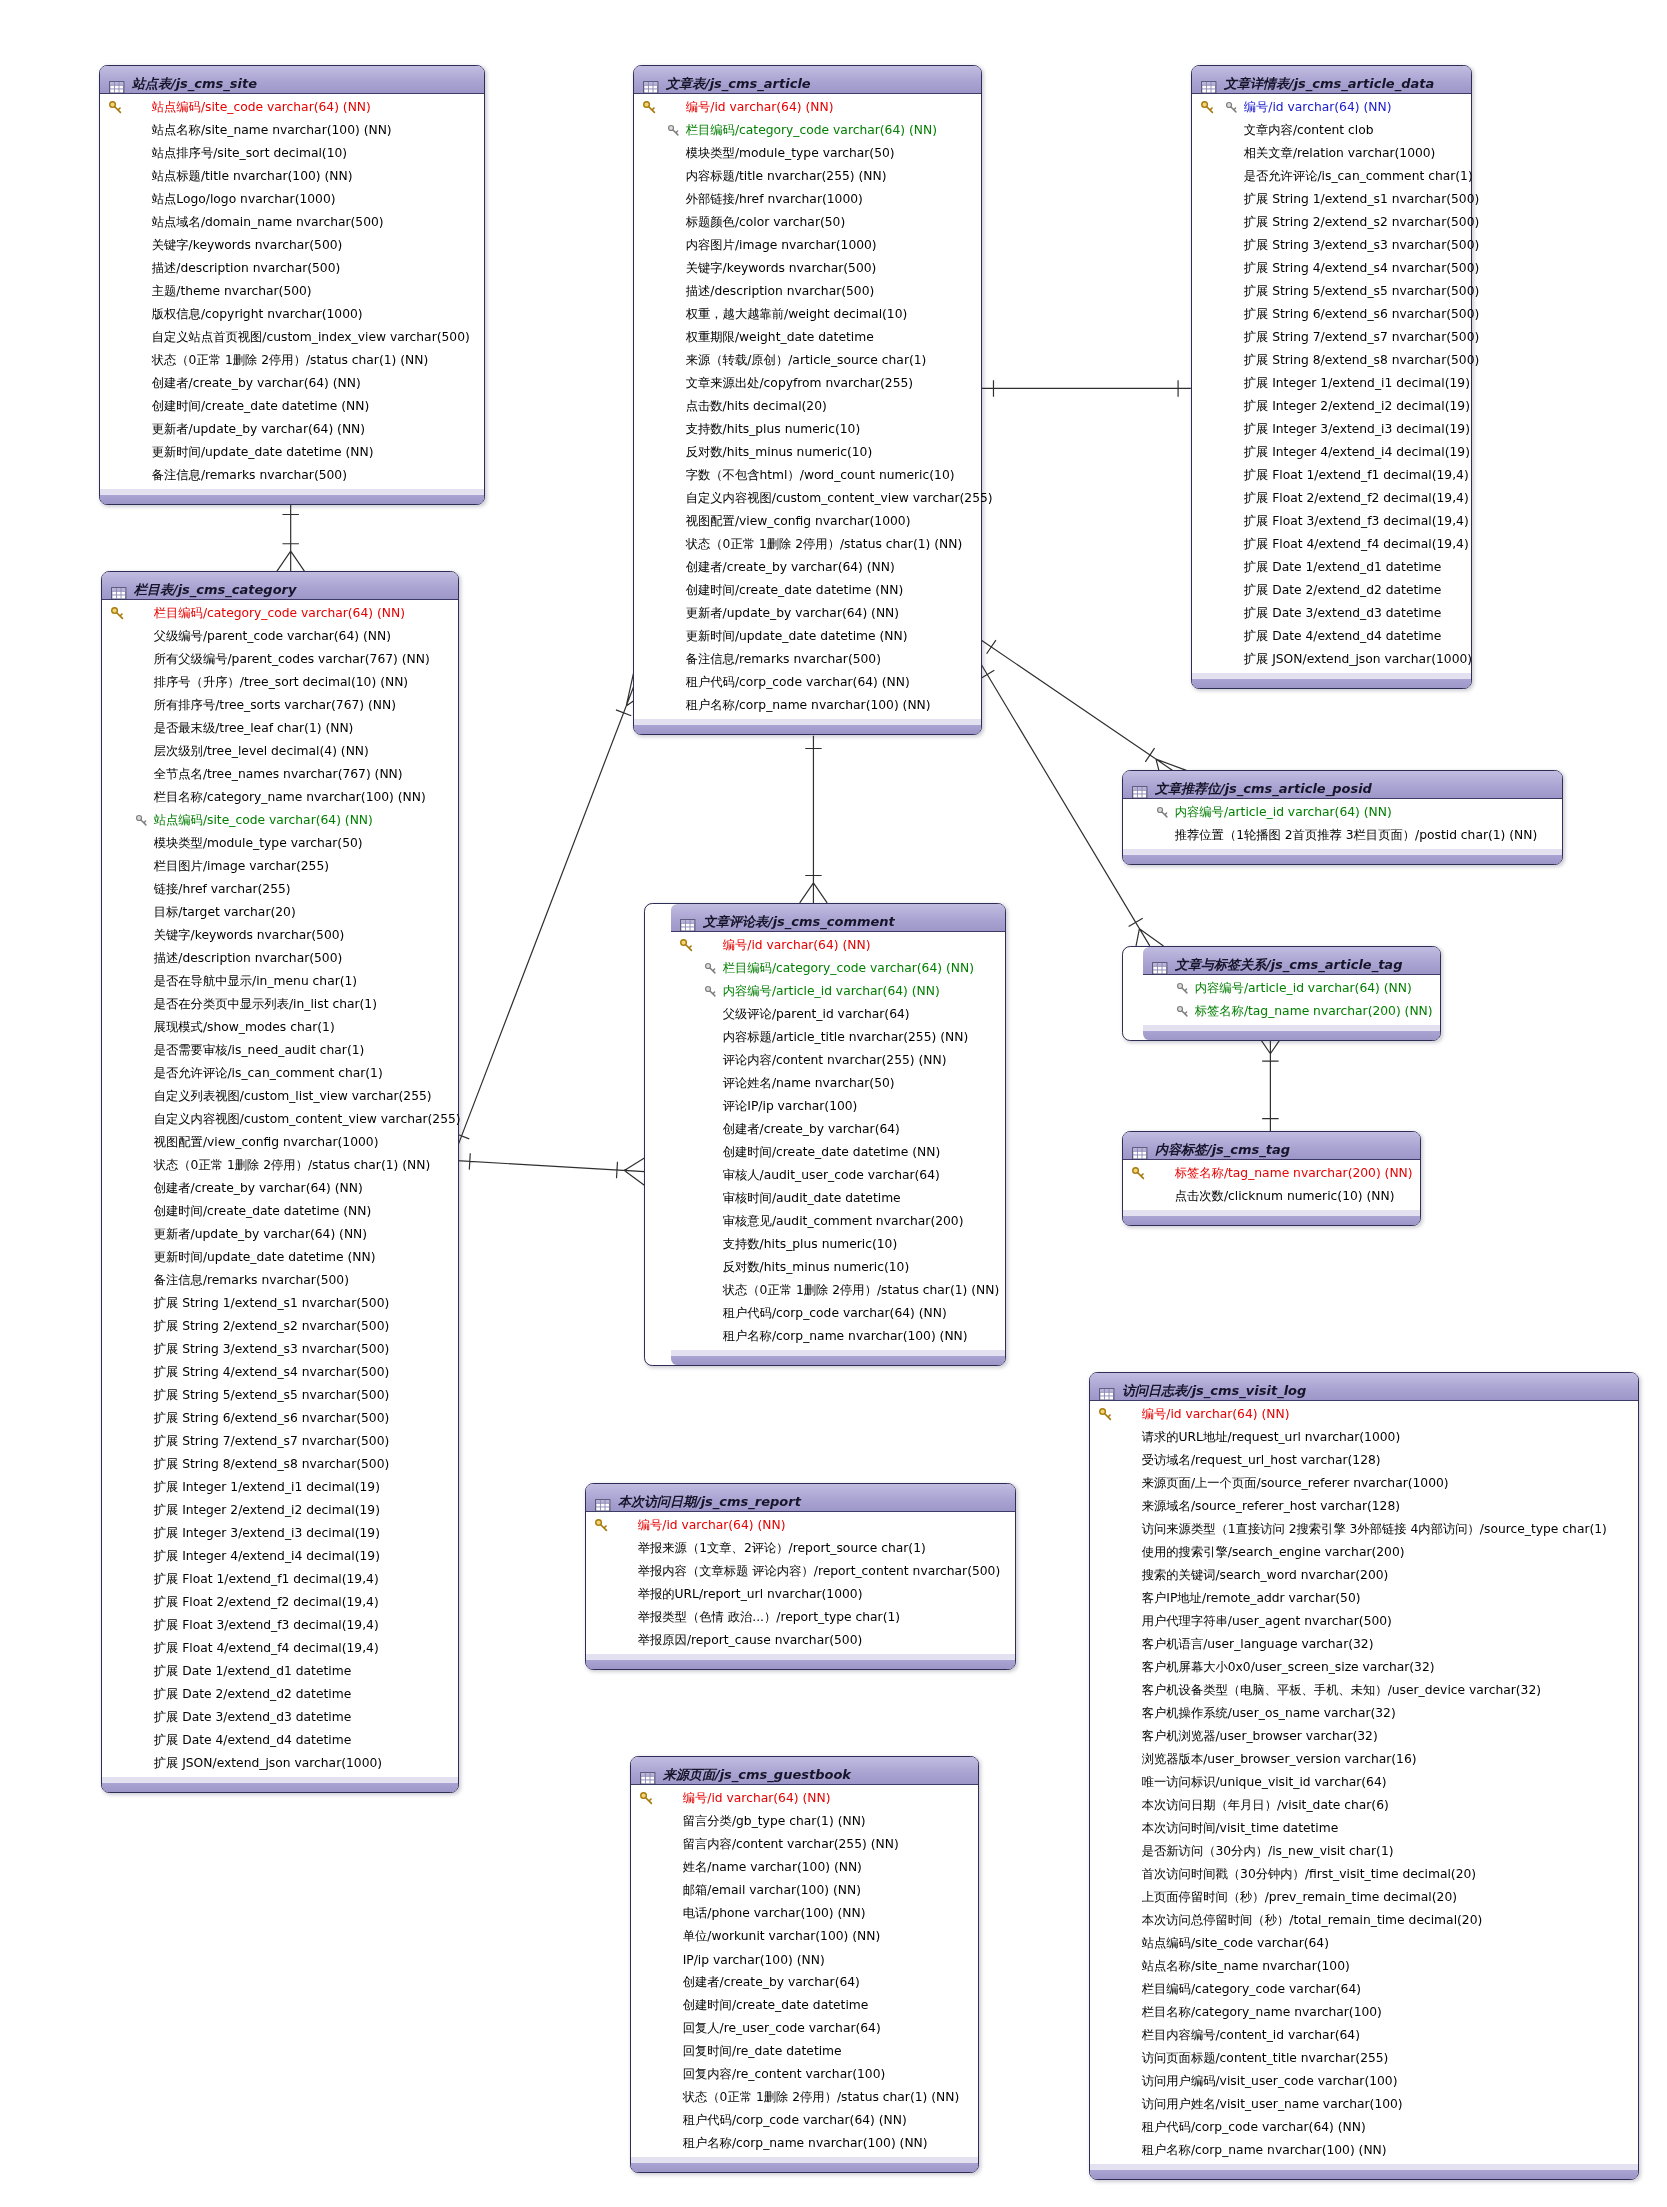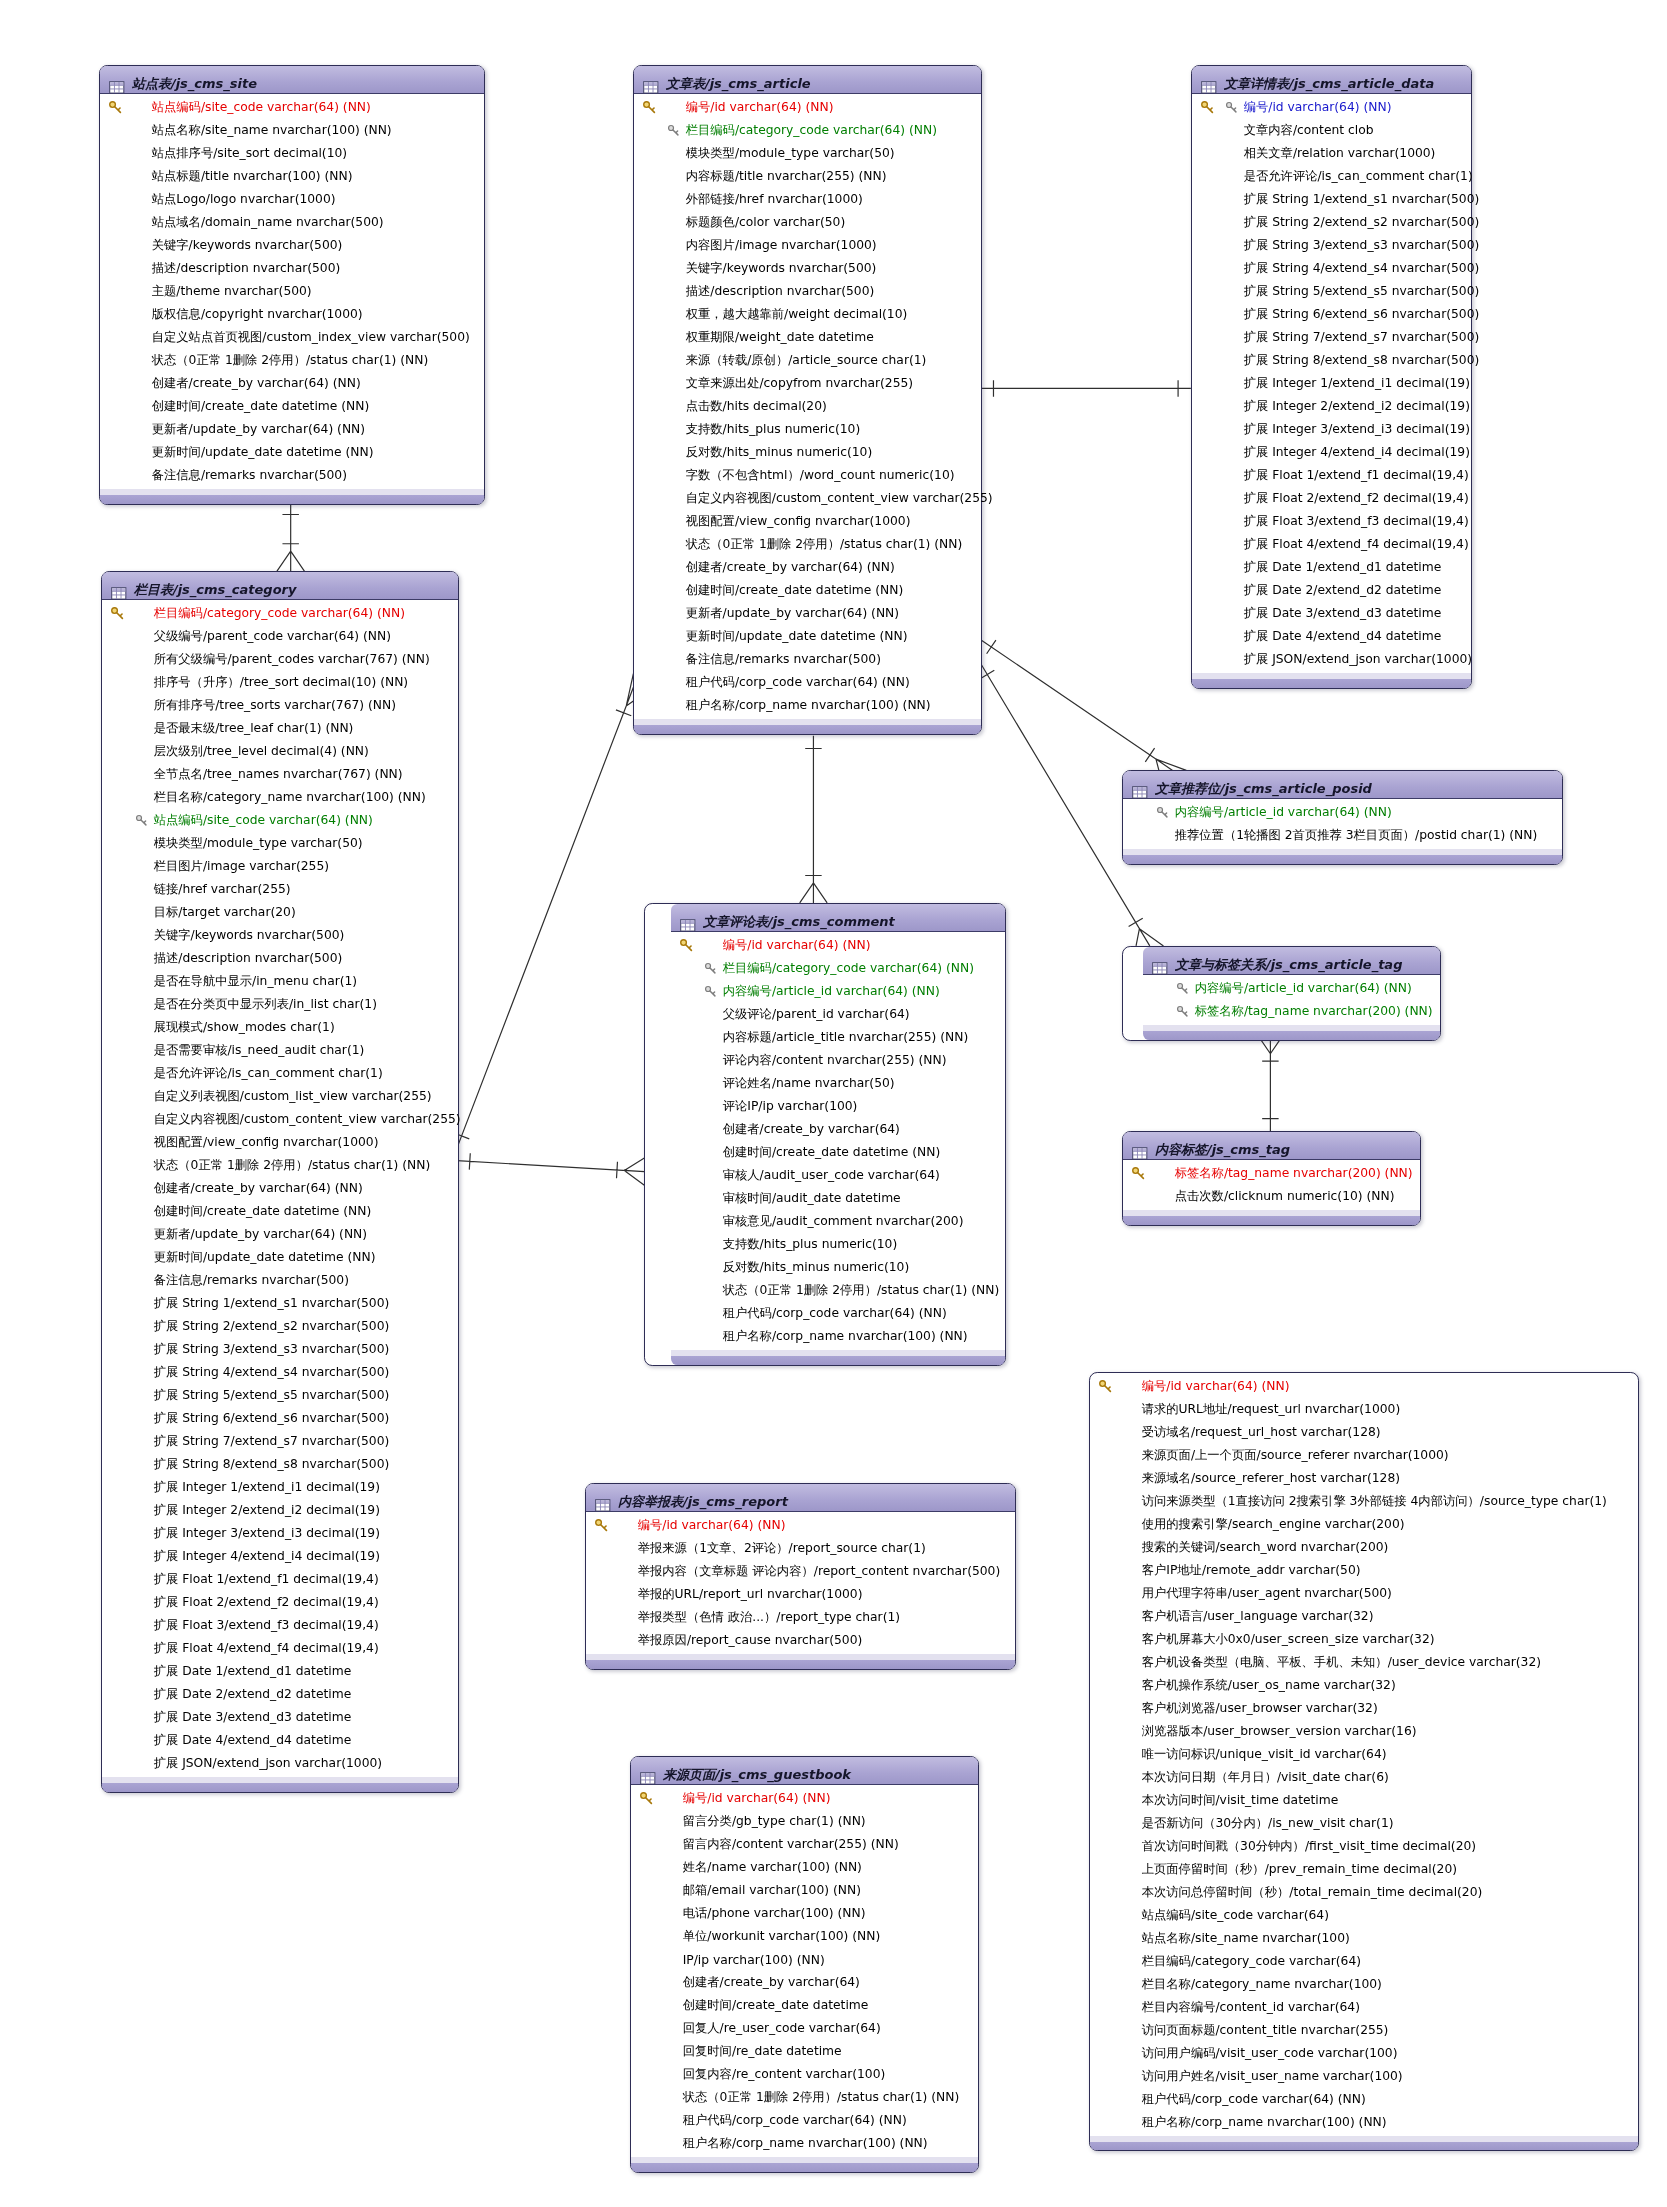--- a/index.html
+++ b/index.html
@@ -1003,21 +1003,21 @@
       <span class="table-icon">
         <svg width="15.5" height="12.8" viewBox="0 0 17 14">
           <rect x="0.75" y="0.75" width="15.5" height="12.5" fill="#ffffff" stroke="#4a4a6e" stroke-width="1.2"></rect>
           <rect x="1.3" y="1.3" width="14.4" height="3" fill="#b7b2d8"></rect>
           <line x1="1" y1="4.7" x2="16" y2="4.7" stroke="#8a86b5" stroke-width="1"></line>
           <line x1="1" y1="8.7" x2="16" y2="8.7" stroke="#8a86b5" stroke-width="1"></line>
           <line x1="6" y1="1" x2="6" y2="13" stroke="#8a86b5" stroke-width="1"></line>
           <line x1="11" y1="1" x2="11" y2="13" stroke="#8a86b5" stroke-width="1"></line>
         </svg>
       </span>
-      <span class="entity-title">内容举报表/js_cms_report</span>
+      <span class="entity-title">本次访问日期/js_cms_report</span>
     </div>
     <div class="entity-fields">
         <div class="field-row">
           <span class="kslot">
             <svg width="15.5" height="14.6" viewBox="0 0 17 16">
               <circle cx="5" cy="5" r="3.1" fill="#f2d676" stroke="#a8780a" stroke-width="1.5"></circle>
               <path d="M7.4 7.4 L13.6 13.6 M11 11 l2.2 -2.2" fill="none" stroke="#a8780a" stroke-width="1.8" stroke-linecap="round"></path>
             </svg>
           </span>
           <span class="kslot"></span>
@@ -1154,20 +1154,33 @@
           <span class="kslot"></span>
           <span class="field-label">租户名称/corp_name nvarchar(100) (NN)</span>
         </div>
       </div>
     <div class="entity-footer">
       <div class="footer-light"></div>
       <div class="footer-purple"></div>
     </div>
   </div>
     <div class="entity" style="left: 1089px; top: 1372px; width: 548px;">
+    <div class="entity-header">
+      <span class="table-icon">
+        <svg width="15.5" height="12.8" viewBox="0 0 17 14">
+          <rect x="0.75" y="0.75" width="15.5" height="12.5" fill="#ffffff" stroke="#4a4a6e" stroke-width="1.2"></rect>
+          <rect x="1.3" y="1.3" width="14.4" height="3" fill="#b7b2d8"></rect>
+          <line x1="1" y1="4.7" x2="16" y2="4.7" stroke="#8a86b5" stroke-width="1"></line>
+          <line x1="1" y1="8.7" x2="16" y2="8.7" stroke="#8a86b5" stroke-width="1"></line>
+          <line x1="6" y1="1" x2="6" y2="13" stroke="#8a86b5" stroke-width="1"></line>
+          <line x1="11" y1="1" x2="11" y2="13" stroke="#8a86b5" stroke-width="1"></line>
+        </svg>
+      </span>
+      <span class="entity-title">访问日志表/js_cms_visit_log</span>
+    </div>
     <div class="entity-fields">
         <div class="field-row">
           <span class="kslot">
             <svg width="15.5" height="14.6" viewBox="0 0 17 16">
               <circle cx="5" cy="5" r="3.1" fill="#f2d676" stroke="#a8780a" stroke-width="1.5"></circle>
               <path d="M7.4 7.4 L13.6 13.6 M11 11 l2.2 -2.2" fill="none" stroke="#a8780a" stroke-width="1.8" stroke-linecap="round"></path>
             </svg>
           </span>
           <span class="kslot"></span>
           <span class="field-label pk">编号/id varchar(64) (NN)</span>

